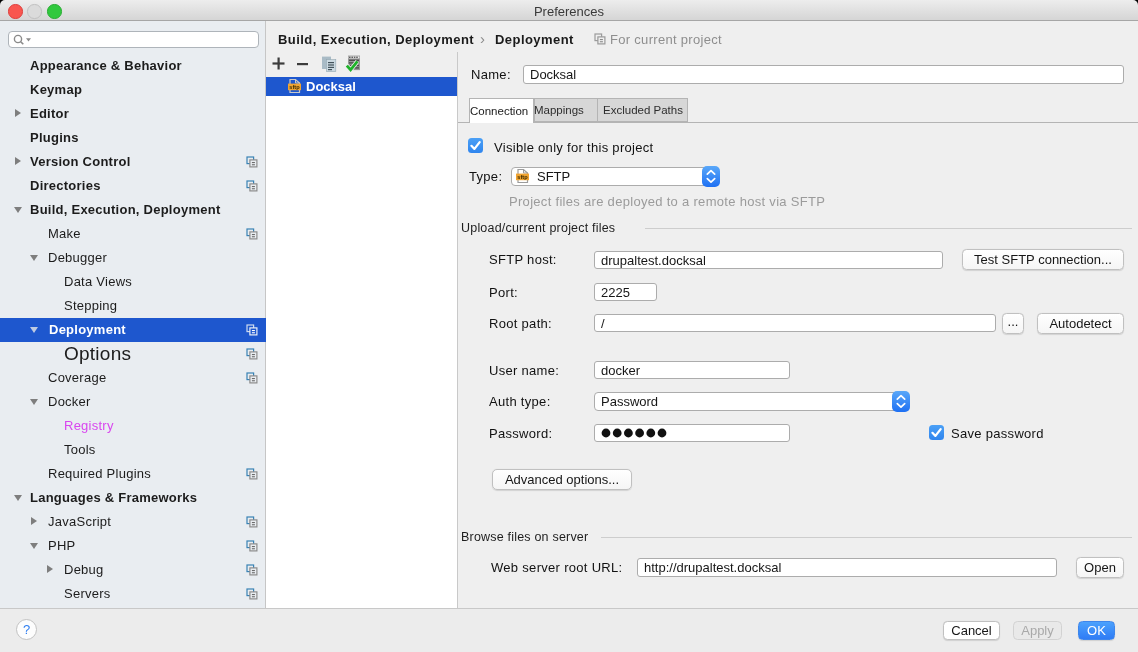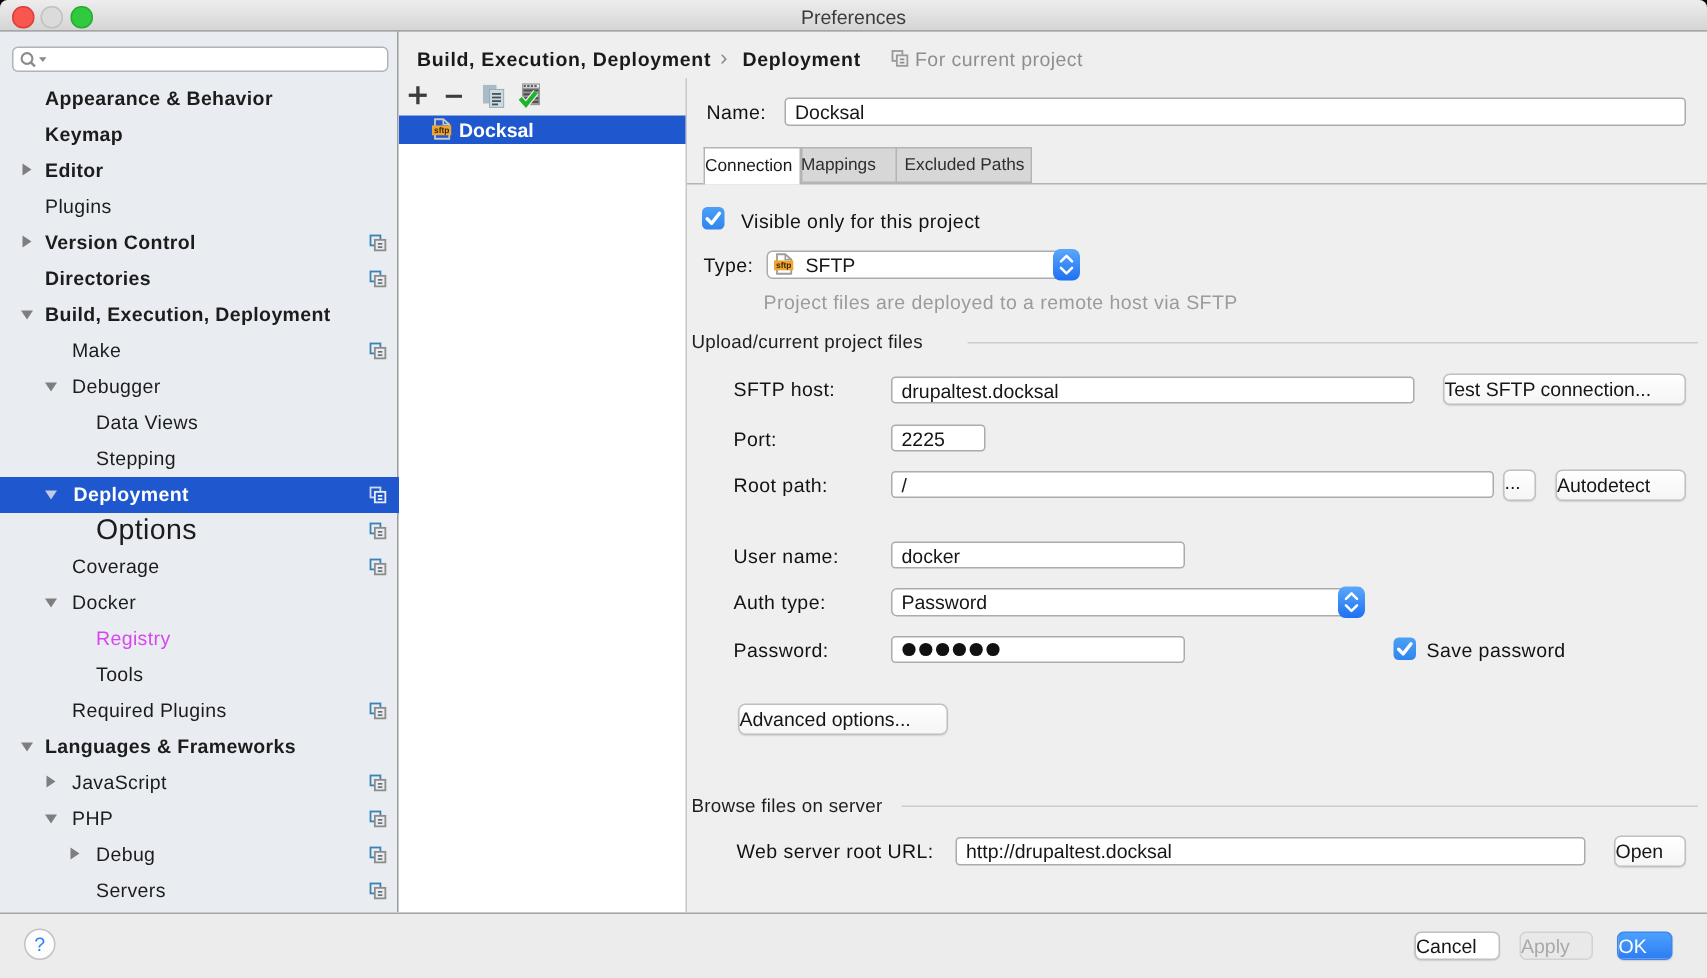--- a/index.html
+++ b/index.html
@@ -1,19 +1,19 @@
 <!DOCTYPE html>
 <html><head><meta charset="utf-8">
 <style>
 html,body{margin:0;padding:0}
 body{width:1138px;height:652px;position:relative;background:#000;font-family:"Liberation Sans",sans-serif;overflow:hidden}
 .abs{position:absolute}
 .lbl{position:absolute;font-size:13px;color:#121212;height:20px;line-height:20px;letter-spacing:0.3px}
 .fld{position:absolute;background:#fff;border:1px solid #ACACAC;border-radius:3px;font-size:13px;color:#161616;line-height:17px;padding-left:6px;white-space:nowrap;overflow:hidden}
-.btn{position:absolute;background:linear-gradient(#FFFFFF,#F5F5F5);border:1px solid #C0C0C0;border-radius:4.5px;font-size:13px;color:#161616;text-align:left;box-shadow:0 0.5px 1px rgba(0,0,0,0.12)}
+.btn{position:absolute;background:linear-gradient(#FFFFFF,#F5F5F5);border:1px solid #C0C0C0;border-radius:4.5px;font-size:13px;color:#161616;text-align:center;box-shadow:0 0.5px 1px rgba(0,0,0,0.12)}
 .sep{position:absolute;height:1px;background:#CDCDCD}
 </style></head>
 <body>
 
 <div class="abs" style="left:0;top:0;width:1138px;height:21px;background:linear-gradient(#EDEDED,#D4D4D4);border-radius:5px 5px 0 0"></div>
 <div class="abs" style="left:0;top:20px;width:1138px;height:1px;background:#A6A6A6"></div>
 <div class="abs" style="left:0;top:3.5px;width:1138px;text-align:center;font-size:13px;color:#3A3A3A">Preferences</div>
 <div class="abs" style="left:8px;top:4px;width:12.5px;height:12.5px;border-radius:50%;background:#F9564F;border:0.75px solid #DE3E3B"></div>
 <div class="abs" style="left:27px;top:4px;width:12.5px;height:12.5px;border-radius:50%;background:#DBDBDB;border:0.75px solid #C1C1C1"></div>
 <div class="abs" style="left:47.3px;top:4px;width:12.5px;height:12.5px;border-radius:50%;background:#31C93E;border:0.75px solid #27AC31"></div>
@@ -27,21 +27,21 @@
 <svg class="abs" style="left:13px;top:34px" width="22" height="12" viewBox="0 0 22 12">
  <circle cx="5" cy="5" r="3.6" fill="none" stroke="#8A8A8A" stroke-width="1.4"></circle>
  <line x1="7.7" y1="7.7" x2="10.3" y2="10.3" stroke="#8A8A8A" stroke-width="1.6"></line>
  <path d="M13 4.2 L18 4.2 L15.5 7.4 Z" fill="#8A8A8A"></path>
 </svg>
 
 <div class="abs" style="left:30px;top:54px;height:24px;line-height:24px;font-size:13px;letter-spacing:0.25px;font-weight:bold;color:#1C1C1C">Appearance &amp; Behavior</div>
 <div class="abs" style="left:30px;top:78px;height:24px;line-height:24px;font-size:13px;letter-spacing:0.25px;font-weight:bold;color:#1C1C1C">Keymap</div>
 <div class="abs" style="left:30px;top:102px;height:24px;line-height:24px;font-size:13px;letter-spacing:0.25px;font-weight:bold;color:#1C1C1C">Editor</div>
 <div class="abs" style="left:15px;top:109px;width:0;height:0;border-left:6px solid #7E7E7E;border-top:4.5px solid transparent;border-bottom:4.5px solid transparent"></div>
-<div class="abs" style="left:30px;top:126px;height:24px;line-height:24px;font-size:13px;letter-spacing:0.25px;font-weight:normal;color:#1C1C1C">Plugins</div>
+<div class="abs" style="left:30px;top:126px;height:24px;line-height:24px;font-size:13px;letter-spacing:0.25px;font-weight:bold;color:#1C1C1C">Plugins</div>
 <div class="abs" style="left:30px;top:150px;height:24px;line-height:24px;font-size:13px;letter-spacing:0.25px;font-weight:bold;color:#1C1C1C">Version Control</div>
 <div class="abs" style="left:15px;top:157px;width:0;height:0;border-left:6px solid #7E7E7E;border-top:4.5px solid transparent;border-bottom:4.5px solid transparent"></div>
 <svg class="abs" style="left:246px;top:156px" width="12" height="12" viewBox="0 0 12 12">
     <rect x="1" y="1" width="6.6" height="6.6" fill="none" stroke="#3982B4" stroke-width="1.2"></rect>
     <rect x="3.9" y="3.9" width="7" height="7" fill="#E9EDF1" stroke="#8C8C8C" stroke-width="1.2"></rect>
     <rect x="5.9" y="6" width="3" height="1.1" fill="#6B6B6B"></rect>
     <rect x="5.9" y="8.2" width="3" height="1.1" fill="#6B6B6B"></rect>
   </svg>
 <div class="abs" style="left:30px;top:174px;height:24px;line-height:24px;font-size:13px;letter-spacing:0.25px;font-weight:bold;color:#1C1C1C">Directories</div>
 <svg class="abs" style="left:246px;top:180px" width="12" height="12" viewBox="0 0 12 12">

